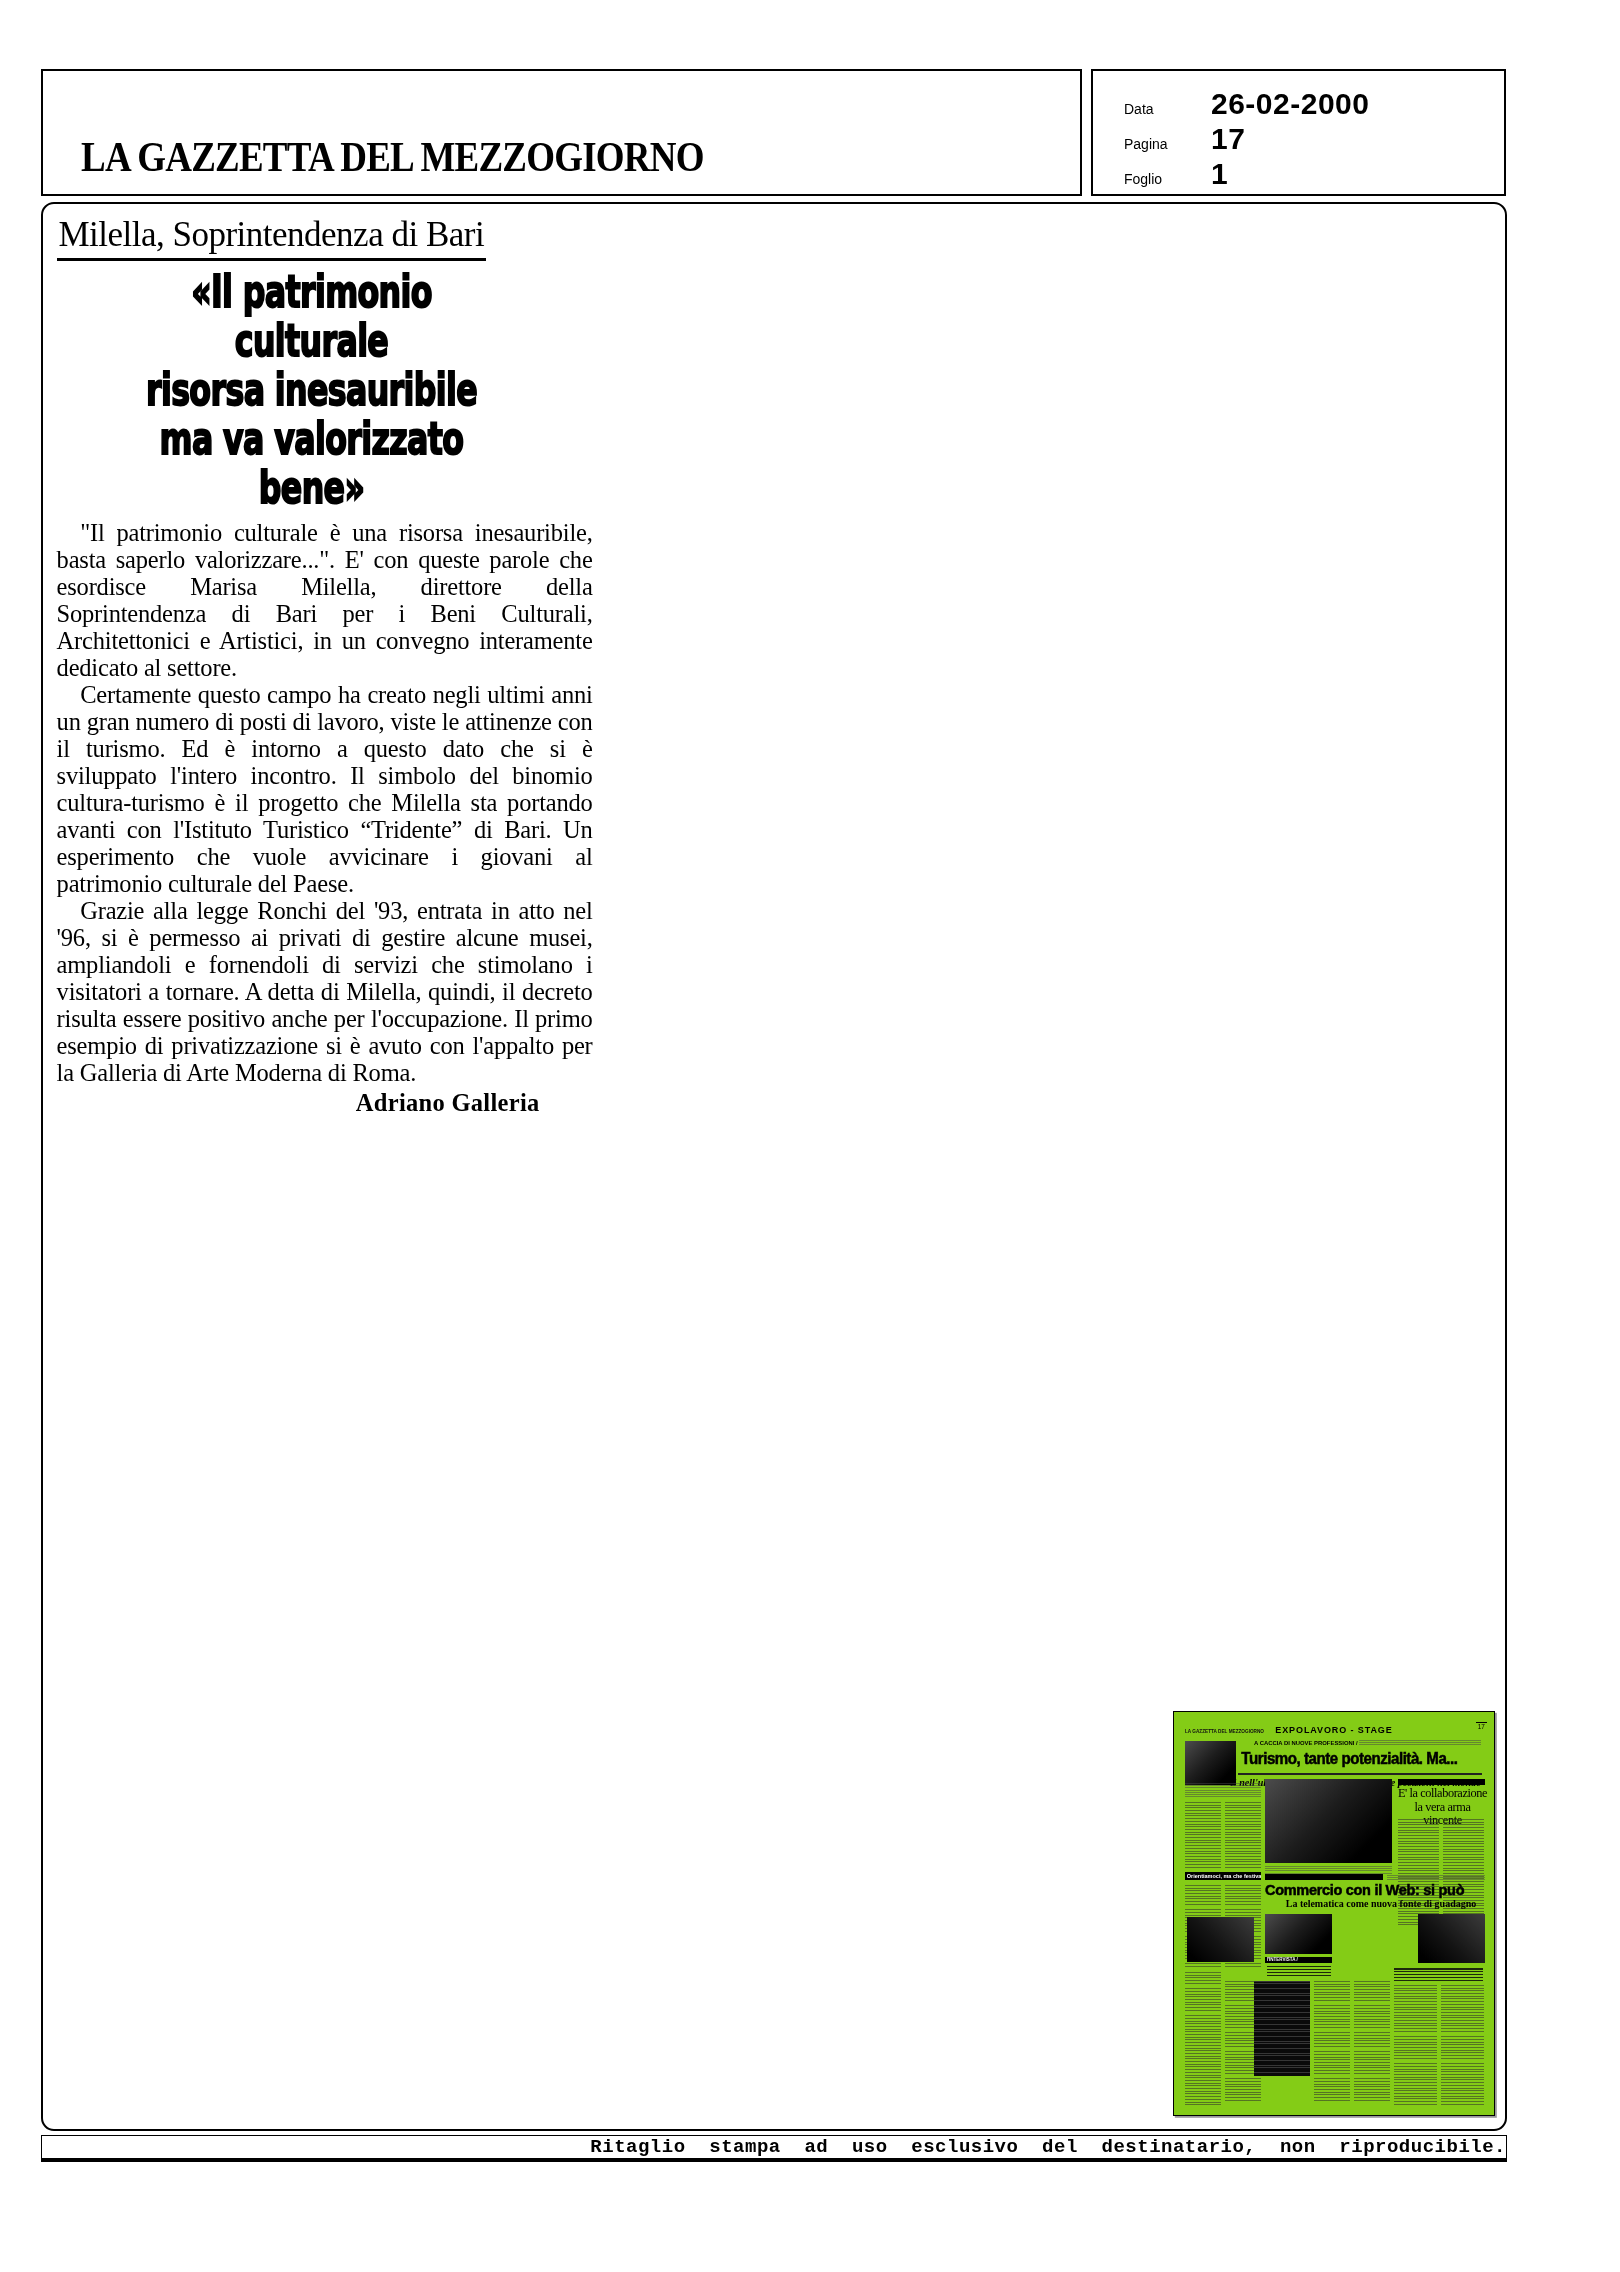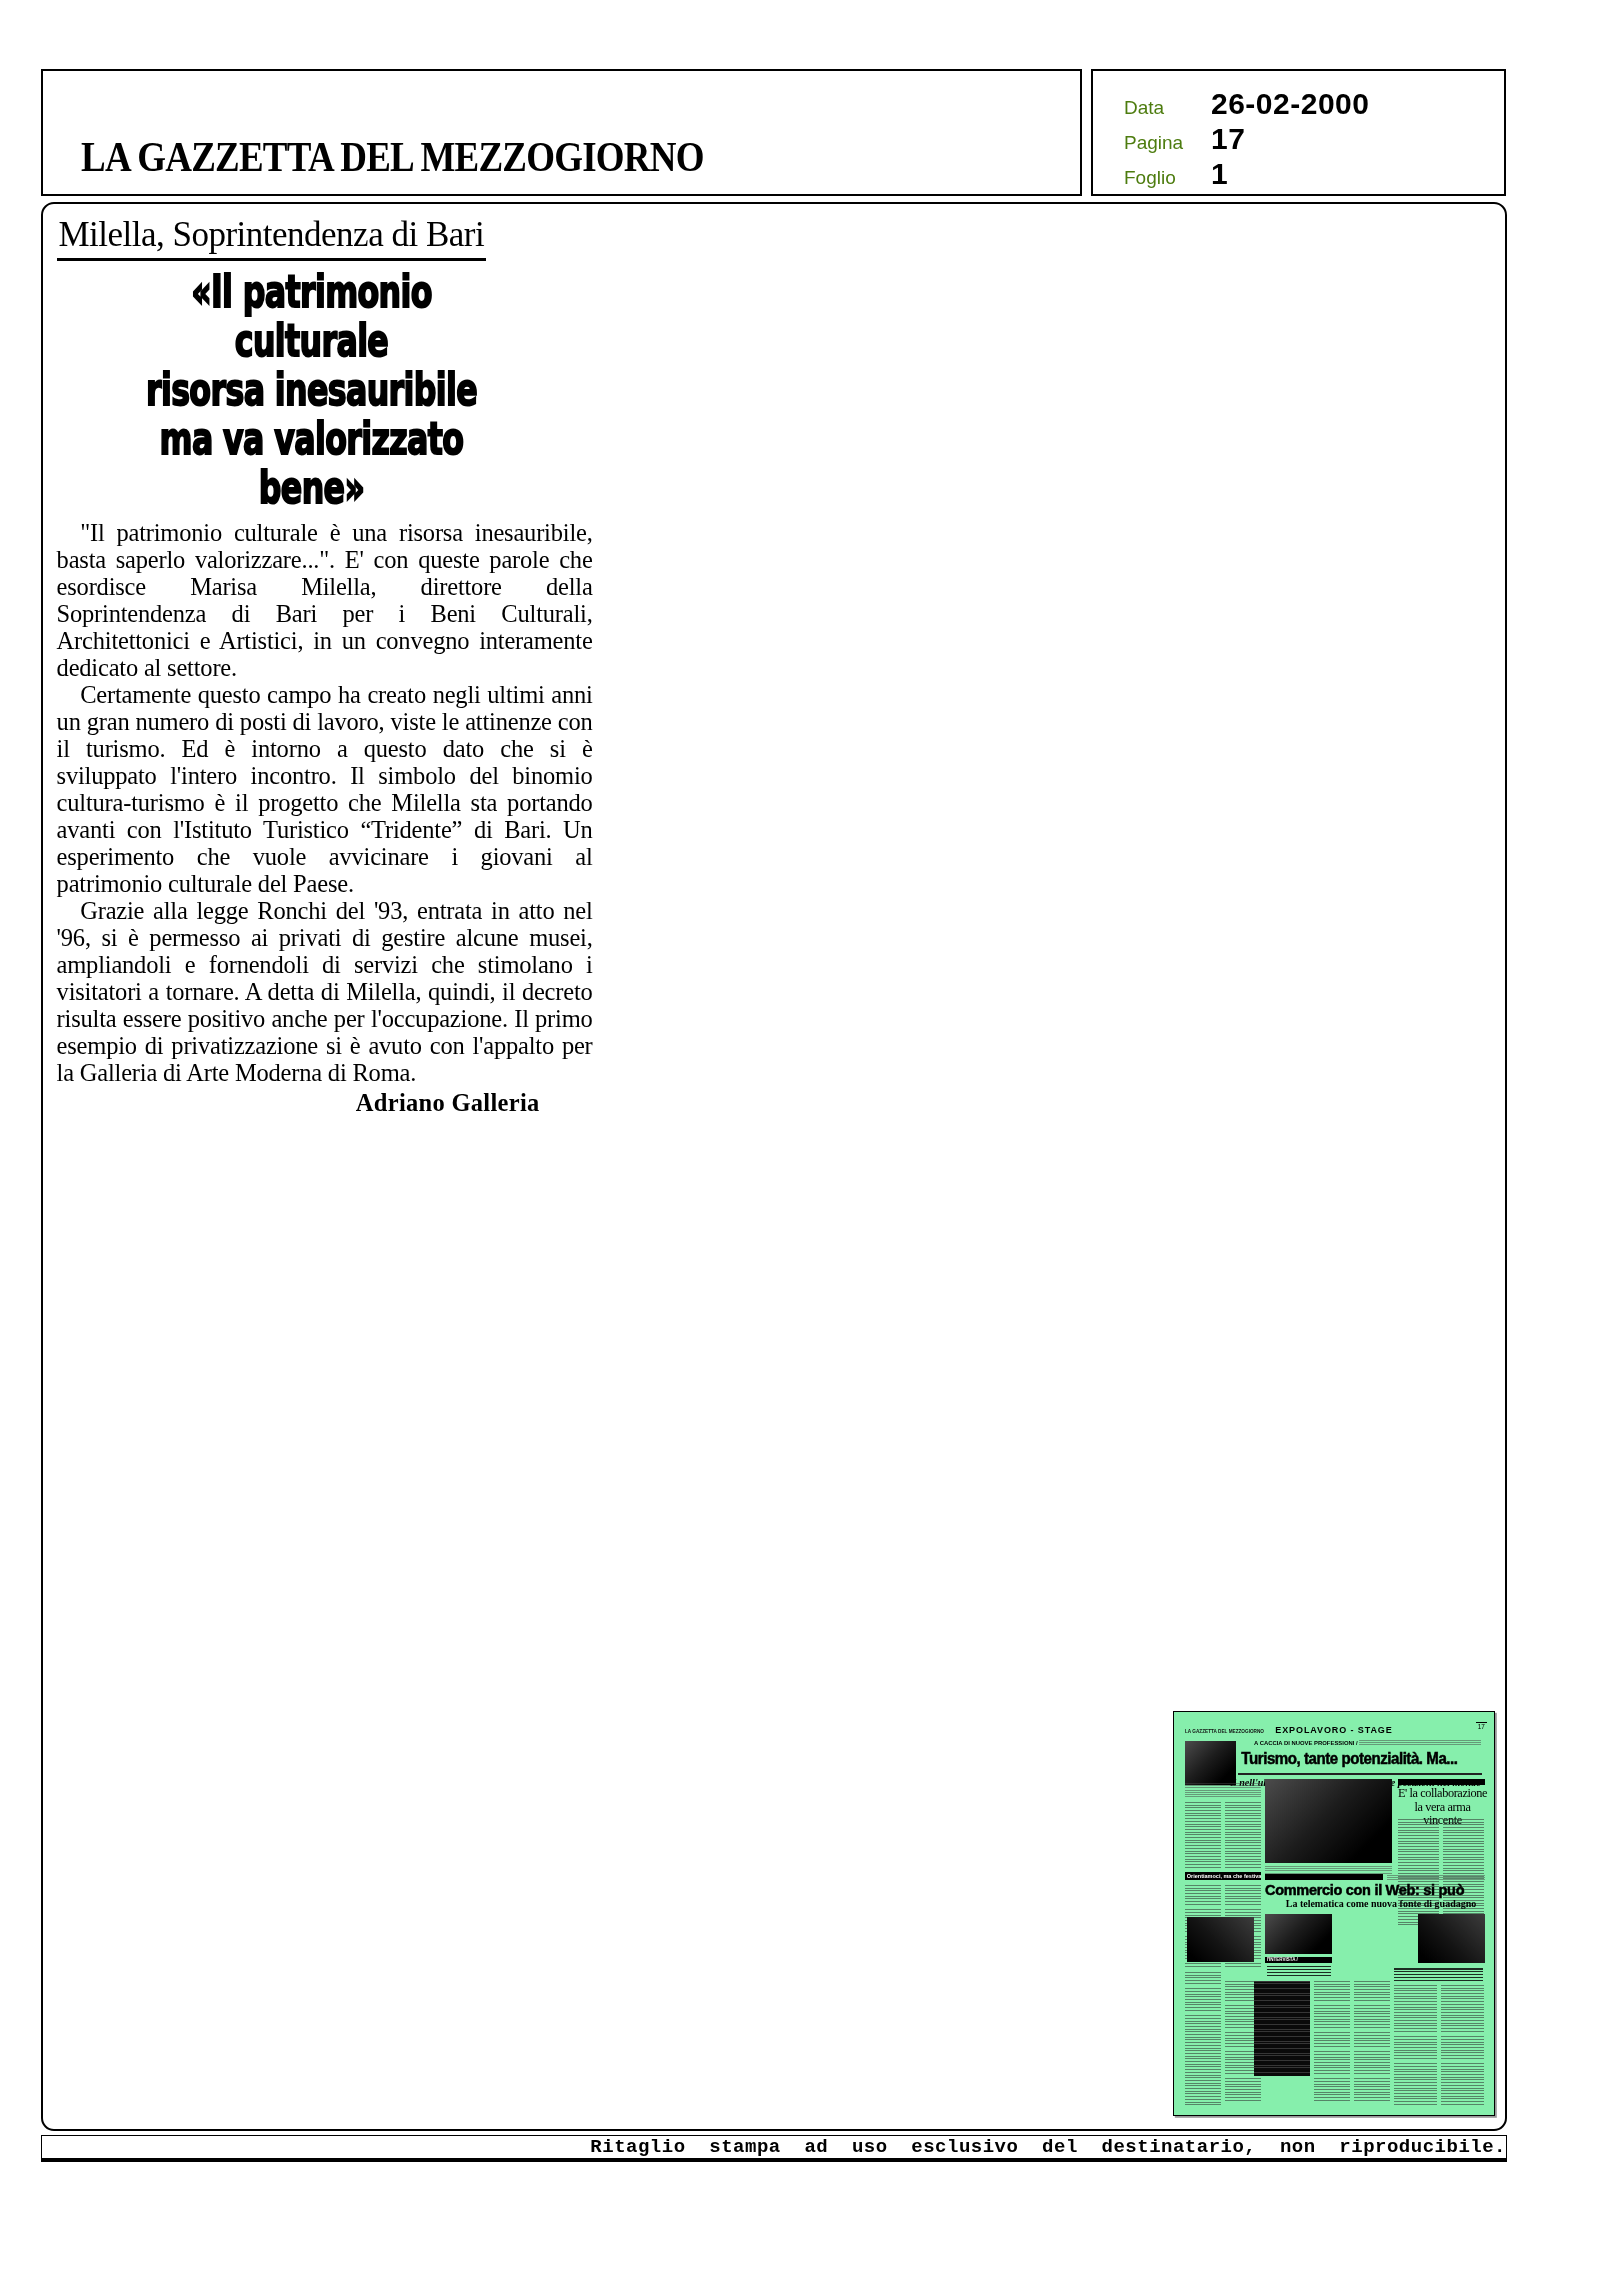--- a/index.html
+++ b/index.html
@@ -14,21 +14,21 @@
   .masthead{
     position:absolute;left:38px;bottom:12.7px;
     font-family:"Liberation Serif", serif;font-weight:bold;
     font-size:43px;letter-spacing:-0.9px;white-space:nowrap;
     transform:scaleX(.86);transform-origin:left bottom;
   }
   .meta-box{left:1091px;top:69px;width:415px;height:127px;padding:16.4px 0 0 31px;}
   .meta-row{display:flex;align-items:baseline;height:35px;}
   .meta-label{
     width:87px;font-family:"Liberation Sans", sans-serif;
-    font-size:19px;color:#4d7c0f;
+    font-size:14px;color:#000000;
   }
   .meta-value{
     font-family:"Liberation Sans", sans-serif;font-weight:bold;
     font-size:30px;letter-spacing:0.5px;
   }
 
   
   .main-box{left:41px;top:202px;width:1466px;height:1929px;border-radius:13px;}
 
   .article{position:absolute;left:13.6px;top:11px;width:536px;}
@@ -49,21 +49,21 @@
     text-indent:23.6px;letter-spacing:-0.2px;
   }
   .byline{
     margin-top:2.7px;padding-right:53px;text-align:right;
     font-size:24.5px;font-weight:bold;letter-spacing:0.3px;
   }
 
   
   .thumb{
     position:absolute;left:1130px;top:1507px;width:322px;height:405px;
-    border:1.8px solid #000;background:#86efac;box-sizing:border-box;
+    border:1.8px solid #000;background:#84cc16;box-sizing:border-box;
     box-shadow:1.8px 1.8px 0 #999;
     font-family:"Liberation Sans", sans-serif;
     padding-left:27px;
   }
   .t{position:absolute;box-sizing:border-box;}
   .noise{background-image:repeating-linear-gradient(180deg,rgba(45,45,45,.55) 0 0.9px,rgba(255,255,255,0) 0.9px 2.7px);}
   .noise-fine{background-image:repeating-linear-gradient(180deg,rgba(70,70,70,.5) 0 0.9px,rgba(255,255,255,0) 0.9px 2.2px);}
   .noise-dark{background-image:repeating-linear-gradient(180deg,rgba(10,10,10,.85) 0 1.5px,rgba(255,255,255,0) 1.5px 2.9px);}
   .photo{background:linear-gradient(135deg,#4c4c4c 0%,#1d1d1d 45%,#000 80%);}
   .photo2{background:linear-gradient(225deg,#3c3c3c 0%,#141414 55%,#000 90%);}

